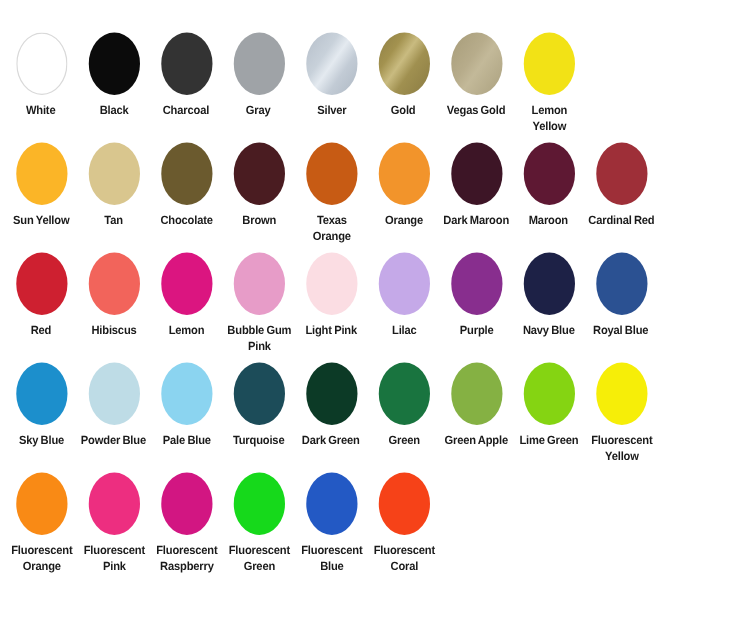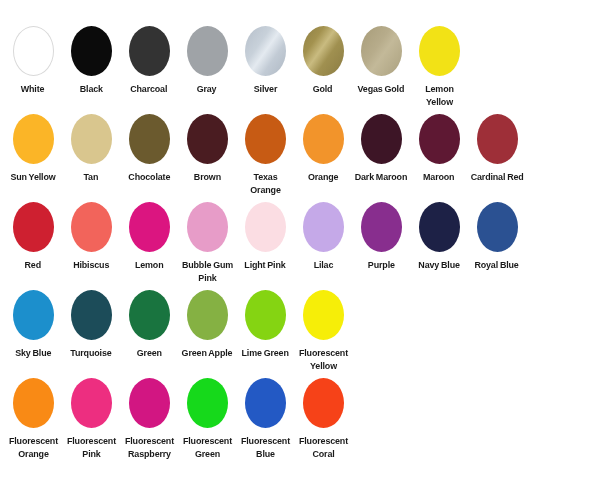--- a/index.html
+++ b/index.html
@@ -182,24 +182,36 @@
         <span class="swatch-ellipse" style="background: rgb(43, 81, 146);"></span>
         <span class="swatch-label">Royal Blue</span>
       </div>
     </div>
     <div class="swatch-row">
       <div class="swatch-cell">
         <span class="swatch-ellipse" style="background: rgb(28, 143, 204);"></span>
         <span class="swatch-label">Sky Blue</span>
       </div>
       <div class="swatch-cell">
+        <span class="swatch-ellipse" style="background: rgb(190, 220, 230);"></span>
+        <span class="swatch-label">Powder Blue</span>
+      </div>
+      <div class="swatch-cell">
+        <span class="swatch-ellipse" style="background: rgb(139, 212, 240);"></span>
+        <span class="swatch-label">Pale Blue</span>
+      </div>
+      <div class="swatch-cell">
         <span class="swatch-ellipse" style="background: rgb(28, 76, 89);"></span>
         <span class="swatch-label">Turquoise</span>
       </div>
       <div class="swatch-cell">
+        <span class="swatch-ellipse" style="background: rgb(12, 58, 38);"></span>
+        <span class="swatch-label">Dark Green</span>
+      </div>
+      <div class="swatch-cell">
         <span class="swatch-ellipse" style="background: rgb(25, 116, 63);"></span>
         <span class="swatch-label">Green</span>
       </div>
       <div class="swatch-cell">
         <span class="swatch-ellipse" style="background: rgb(133, 177, 67);"></span>
         <span class="swatch-label">Green Apple</span>
       </div>
       <div class="swatch-cell">
         <span class="swatch-ellipse" style="background: rgb(133, 212, 18);"></span>
         <span class="swatch-label">Lime Green</span>

